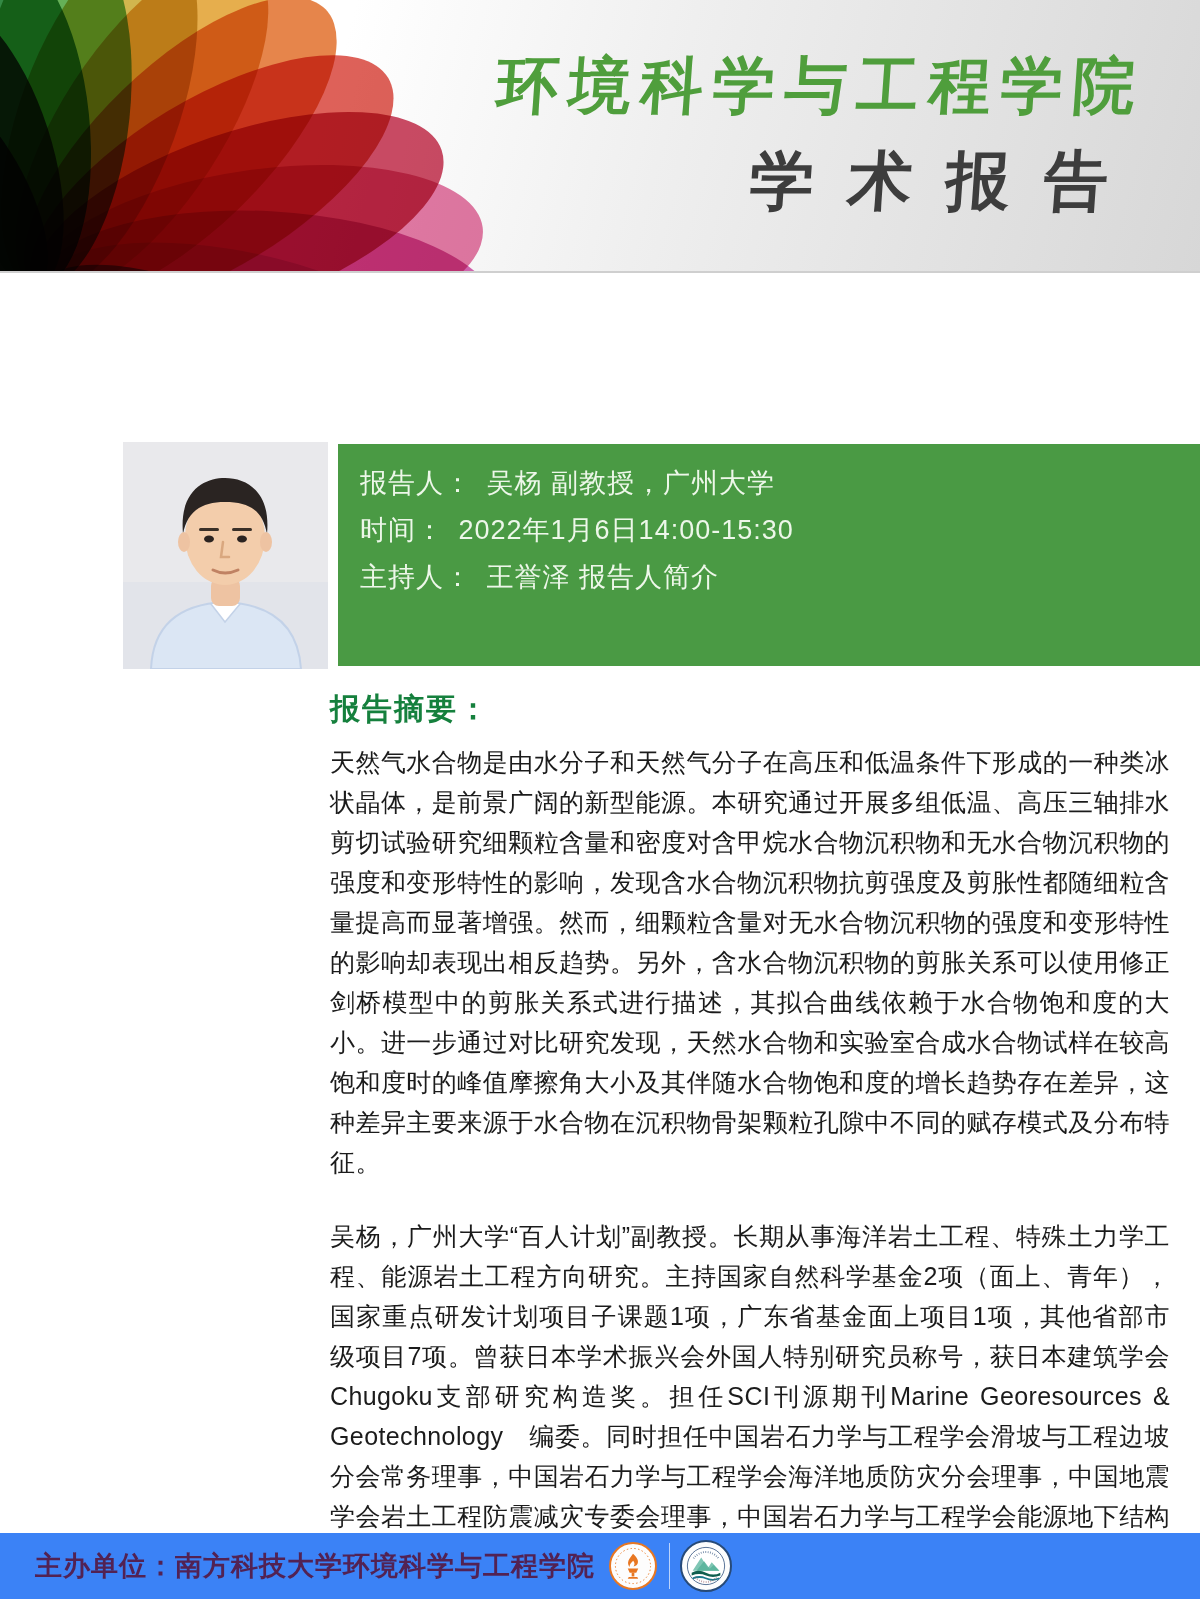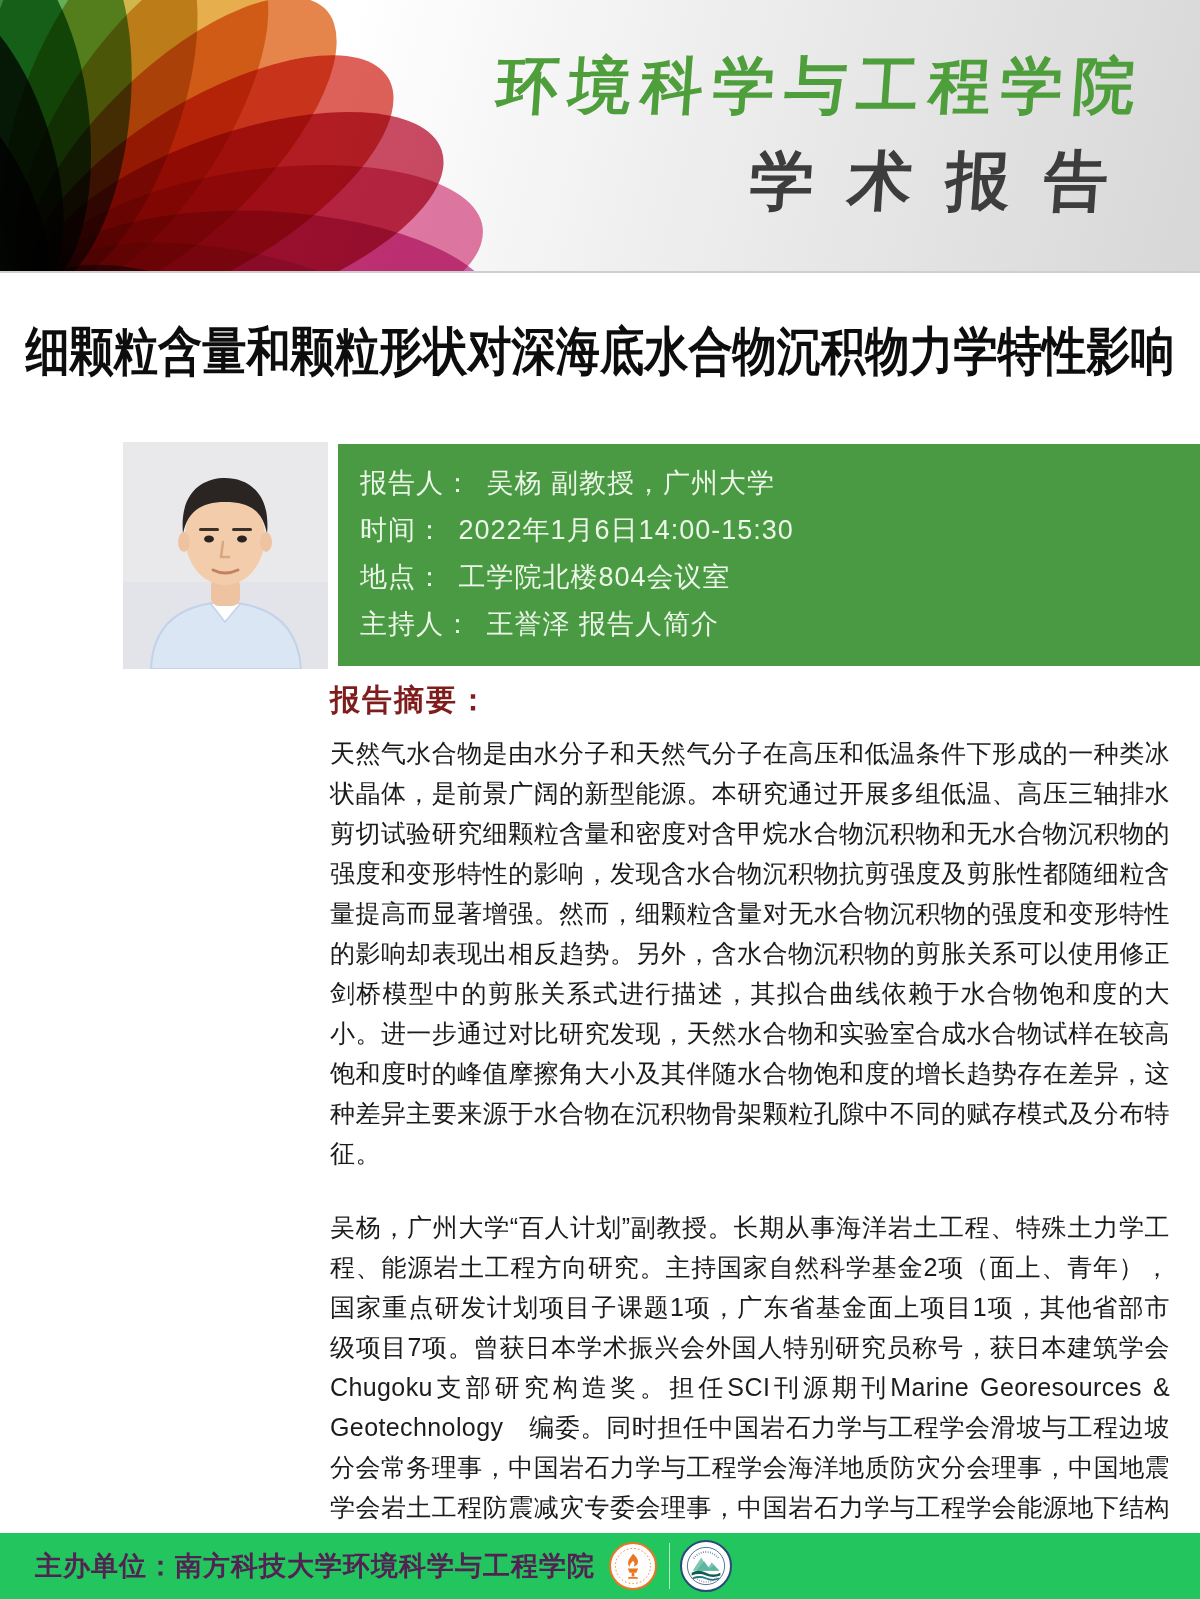--- a/index.html
+++ b/index.html
@@ -59,32 +59,32 @@
   }
   .info-row{
     color:#edf7e9;font-size:27px;line-height:47px;
     white-space:nowrap;letter-spacing:1px;
   }
   .info-row .val{margin-left:6px;}
 
   
   .content{position:absolute;left:330px;top:676px;width:840px;}
   .sec-heading{
-    font-size:30px;font-weight:bold;color:#7f1d1d;
-    letter-spacing:2px;margin:4px 0 12px 0;
+    font-size:30px;font-weight:bold;color:#15803d;
+    letter-spacing:2px;margin:13px 0 12px 0;
   }
   .sec-body{
     font-size:25px;line-height:40px;color:#1b1b1b;
     text-align:justify;margin:0 0 34px 0;letter-spacing:0.4px;
   }
 
   
   .footer{
     position:absolute;left:0;bottom:0;width:1200px;height:66px;
-    background:#22c55e;
+    background:#3b82f6;
     display:flex;align-items:center;
   }
   .organizer{
     margin-left:35px;
     font-size:27px;font-weight:bold;color:#522253;letter-spacing:1px;
     white-space:nowrap;
   }
   .logo-circle{
     border-radius:50%;background:#fdfdfd;flex:0 0 auto;
     display:flex;align-items:center;justify-content:center;
@@ -115,23 +115,20 @@
           <ellipse transform="rotate(3)" cx="232" cy="0" rx="232" ry="91" fill="#cd3f9f" fill-opacity="0.8"></ellipse>
           <ellipse transform="rotate(14)" cx="226" cy="0" rx="226" ry="89" fill="#dd9ad6" fill-opacity="0.8"></ellipse>
           <ellipse transform="rotate(27)" cx="205" cy="0" rx="205" ry="82" fill="#6b55ad" fill-opacity="0.85"></ellipse>
         </g>
       </g>
     </svg>
     <div class="school-name">环境科学与工程学院</div>
     <div class="banner-title">学术报告</div>
   </div>
 
-  <div class="talk-title-wrap">
-    <div class="talk-title">细颗粒含量和颗粒形状对深海底水合物沉积物力学特性影响</div>
-  </div>
 
   <div class="speaker-block">
     <div class="speaker-photo">
       <svg viewBox="0 0 205 227" width="205" height="227" xmlns="http://www.w3.org/2000/svg">
         <rect x="0" y="0" width="205" height="227" fill="#e9e9ec"></rect>
         <rect x="0" y="140" width="205" height="87" fill="#e2e4ea"></rect>
 
         <path d="M28 227 C30 180 60 162 102 160 C145 162 175 180 178 227 Z" fill="#dbe6f4"></path>
         <path d="M28 227 C30 180 60 162 102 160 C145 162 175 180 178 227 Z" fill="none" stroke="#c3d2e8" stroke-width="2"></path>
         <path d="M88 162 L102 180 L117 162 L110 158 L95 158 Z" fill="#ffffff" stroke="#c3d2e8" stroke-width="1.5"></path>
@@ -156,24 +153,20 @@
     <div class="info-box">
       <div class="info-row">
         <span>报告人：</span>
         <span class="val">吴杨 副教授，广州大学</span>
       </div>
       <div class="info-row">
         <span>时间：</span>
         <span class="val">2022年1月6日14:00-15:30</span>
       </div>
       <div class="info-row">
-        <span>地点：</span>
-        <span class="val">工学院北楼804会议室</span>
-      </div>
-      <div class="info-row">
         <span>主持人：</span>
         <span class="val">王誉泽 报告人简介</span>
       </div>
     </div>
   </div>
 
   <div class="content">
     <div class="sec-heading">报告摘要：</div>
     <div class="sec-body">天然气水合物是由水分子和天然气分子在高压和低温条件下形成的一种类冰状晶体，是前景广阔的新型能源。本研究通过开展多组低温、高压三轴排水剪切试验研究细颗粒含量和密度对含甲烷水合物沉积物和无水合物沉积物的强度和变形特性的影响，发现含水合物沉积物抗剪强度及剪胀性都随细粒含量提高而显著增强。然而，细颗粒含量对无水合物沉积物的强度和变形特性的影响却表现出相反趋势。另外，含水合物沉积物的剪胀关系可以使用修正剑桥模型中的剪胀关系式进行描述，其拟合曲线依赖于水合物饱和度的大小。进一步通过对比研究发现，天然水合物和实验室合成水合物试样在较高饱和度时的峰值摩擦角大小及其伴随水合物饱和度的增长趋势存在差异，这种差异主要来源于水合物在沉积物骨架颗粒孔隙中不同的赋存模式及分布特征。</div>
 

